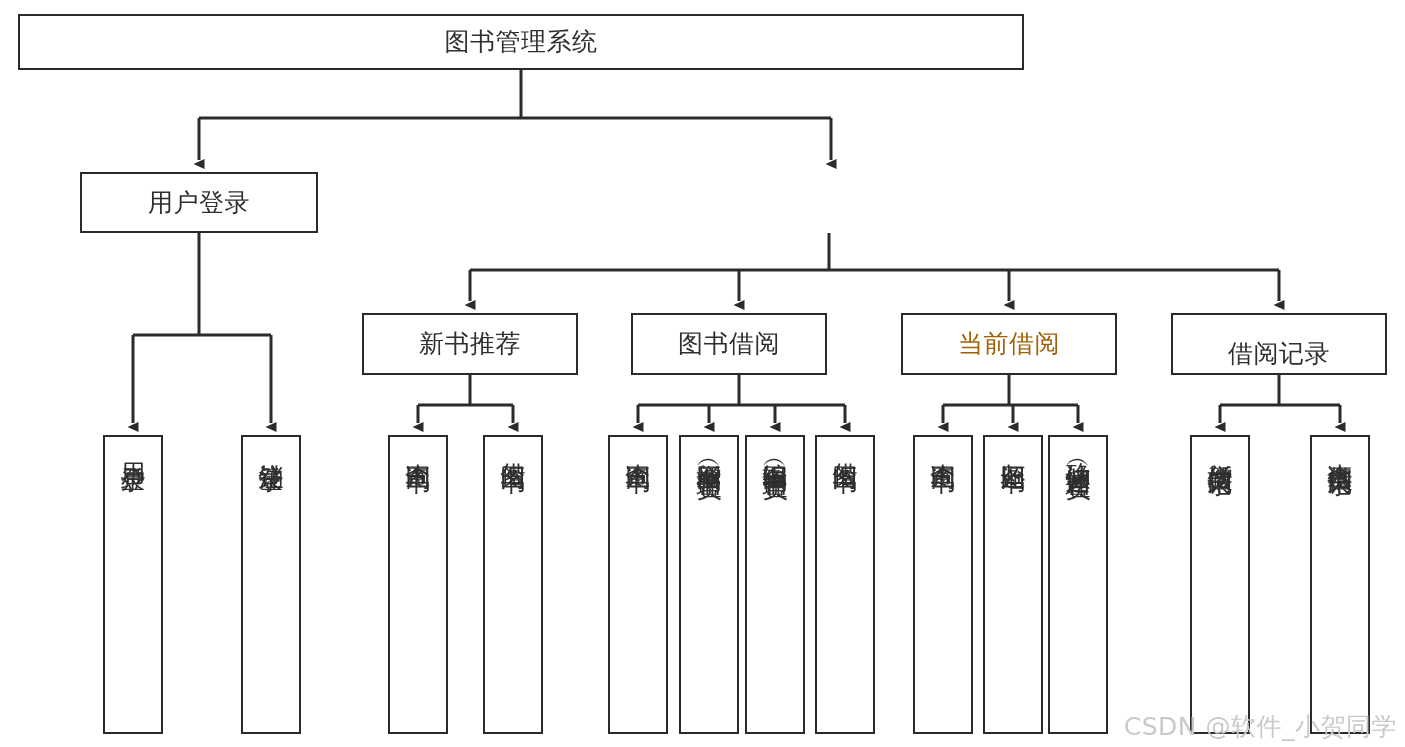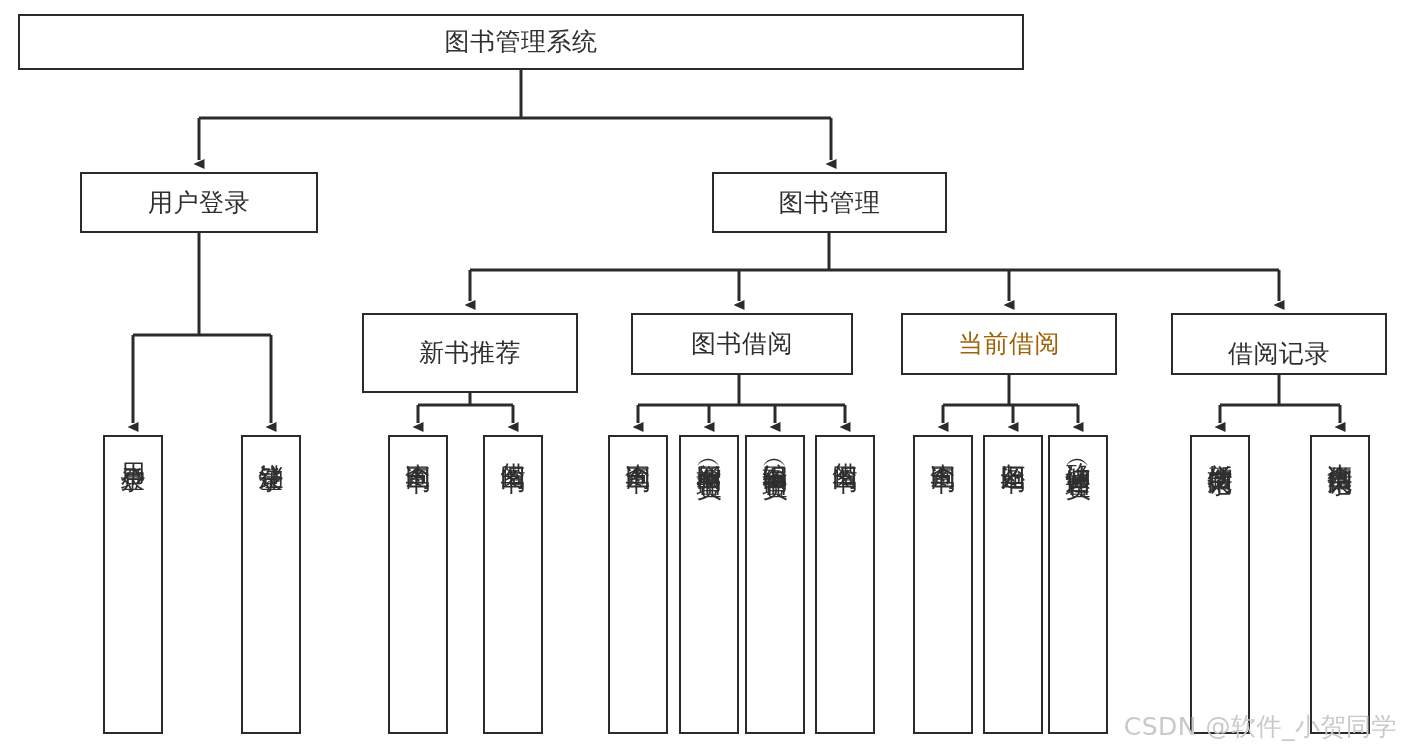--- a/index.html
+++ b/index.html
@@ -149,28 +149,25 @@
     </g>
   </svg>
 
   <div class="node horiz root" style="left: 18px; top: 14px; width: 1006px; height: 56px; background: rgb(255, 255, 255); border-color: rgb(43, 43, 43);">
     <span class="node-label" style="color: rgb(47, 47, 47);">图书管理系统</span>
   </div>
 
   <div class="node horiz" style="left: 80px; top: 172px; width: 238px; height: 61px; background: rgb(255, 255, 255); border-color: rgb(43, 43, 43);">
     <span class="node-label" style="color: rgb(47, 47, 47);">用户登录</span>
   </div>
-  <div class="node horiz" style="left: 712px; top: 172px; width: 235px; height: 61px; background: rgb(255, 255, 255); border-color: rgb(43, 43, 43);">
-    <span class="node-label" style="color: rgb(47, 47, 47);">图书管理</span>
-  </div>
-
-  <div class="node horiz" style="left: 362px; top: 313px; width: 216px; height: 80px; background: rgb(255, 255, 255); border-color: rgb(43, 43, 43);">
+
+  <div class="node horiz" style="left: 362px; top: 313px; width: 216px; height: 62px; background: rgb(255, 255, 255); border-color: rgb(43, 43, 43);">
     <span class="node-label" style="color: rgb(47, 47, 47);">新书推荐</span>
   </div>
-  <div class="node horiz" style="left: 631px; top: 313px; width: 222px; height: 62px; background: rgb(255, 255, 255); border-color: rgb(43, 43, 43);">
+  <div class="node horiz" style="left: 631px; top: 313px; width: 196px; height: 62px; background: rgb(255, 255, 255); border-color: rgb(43, 43, 43);">
     <span class="node-label" style="color: rgb(47, 47, 47);">图书借阅</span>
   </div>
   <div class="node horiz" style="left: 901px; top: 313px; width: 216px; height: 62px; background: rgb(255, 255, 255); border-color: rgb(43, 43, 43);">
     <span class="node-label" style="color: #a16207;">当前借阅</span>
   </div>
   <div class="node horiz" style="left: 1171px; top: 313px; width: 216px; height: 62px; background: rgb(255, 255, 255); border-color: rgb(43, 43, 43);">
     <span class="node-label" style="color: rgb(47, 47, 47); margin-top: 20px;">借阅记录</span>
   </div>
 
   <div class="node vert" style="left: 103px; top: 435px; width: 60px; height: 299px; background: rgb(255, 255, 255); border-color: rgb(43, 43, 43);">

